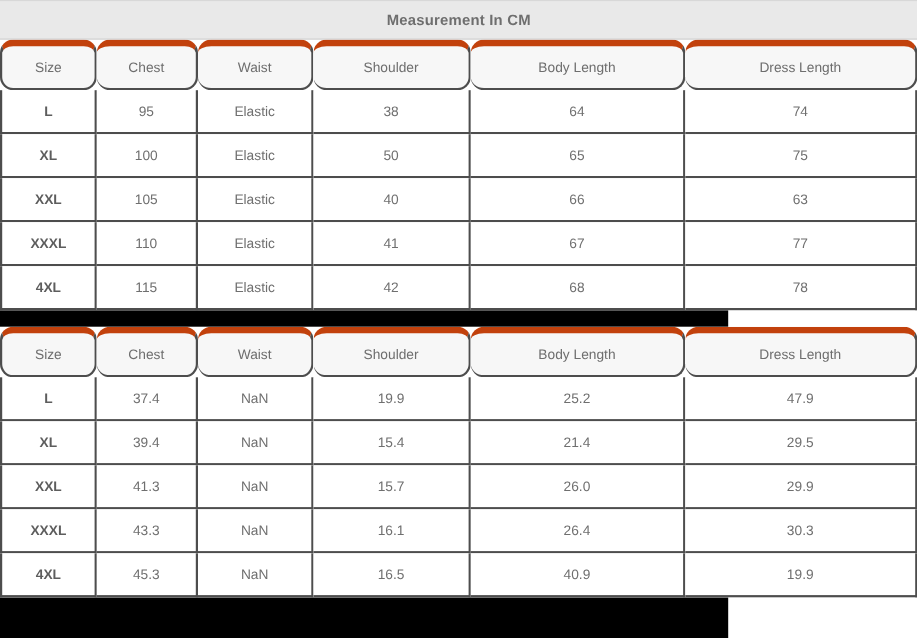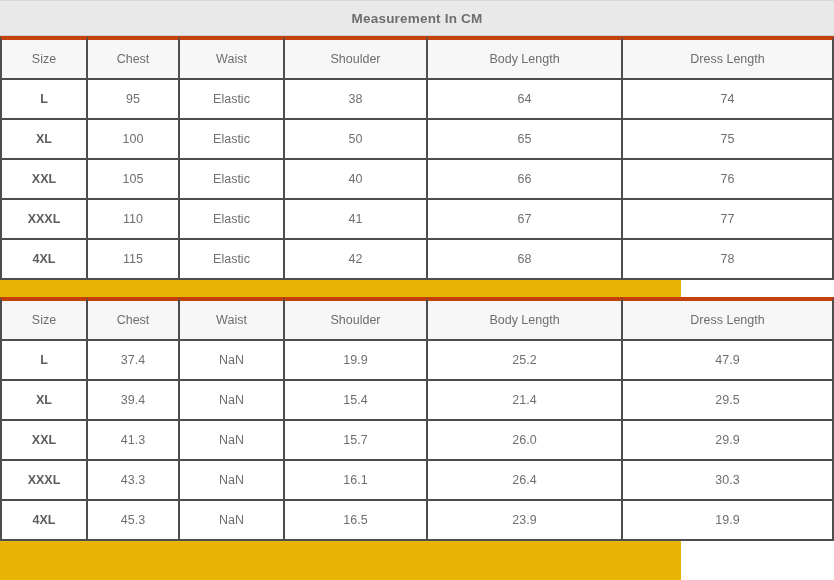--- a/index.html
+++ b/index.html
@@ -11,22 +11,21 @@
     height: 580px;
     background: #ffffff;
     font-family: "Liberation Sans", sans-serif;
     overflow: hidden;
   }
 
   .page {
     width: 662px;
     height: 580px;
     position: relative;
-    background: #eab308;
-    padding-left: 19px;
+    background: #000000;
   }
 
   .size-table {
     width: 834px;
     border-collapse: separate;
     border-spacing: 0;
     table-layout: fixed;
     background: #ffffff;
   }
 
@@ -68,21 +67,22 @@
     text-align: center;
     vertical-align: middle;
     border-right: 2px solid #4d4d4d;
     border-bottom: 2px solid #4d4d4d;
     padding: 0;
   }
   .size-table th.col-head:first-child {
     border-left: 2px solid #4d4d4d;
   }
   .size-table tr.header-row th.col-head {
-    border-top: 4px solid #c2410c;
+    border-top: 6px solid #c2410c;
+    border-radius: 12px;
   }
 
   .size-table td.cell {
     height: 38px;
     background: #ffffff;
     color: #6f6f6f;
     font-size: 12.5px;
     text-align: center;
     vertical-align: middle;
     border-right: 2px solid #4d4d4d;
@@ -145,21 +145,21 @@
           <td class="cell">50</td>
           <td class="cell">65</td>
           <td class="cell">75</td>
         </tr>
         <tr>
           <td class="cell">XXL</td>
           <td class="cell">105</td>
           <td class="cell">Elastic</td>
           <td class="cell">40</td>
           <td class="cell">66</td>
-          <td class="cell">76</td>
+          <td class="cell">63</td>
         </tr>
         <tr>
           <td class="cell">XXXL</td>
           <td class="cell">110</td>
           <td class="cell">Elastic</td>
           <td class="cell">41</td>
           <td class="cell">67</td>
           <td class="cell">77</td>
         </tr>
         <tr>
@@ -223,20 +223,20 @@
           <td class="cell">NaN</td>
           <td class="cell">16.1</td>
           <td class="cell">26.4</td>
           <td class="cell">30.3</td>
         </tr>
         <tr>
           <td class="cell">4XL</td>
           <td class="cell">45.3</td>
           <td class="cell">NaN</td>
           <td class="cell">16.5</td>
-          <td class="cell">23.9</td>
+          <td class="cell">40.9</td>
           <td class="cell">19.9</td>
         </tr>
       </tbody>
     </table>
   </div>
 
 </div>
 
 </body></html>

